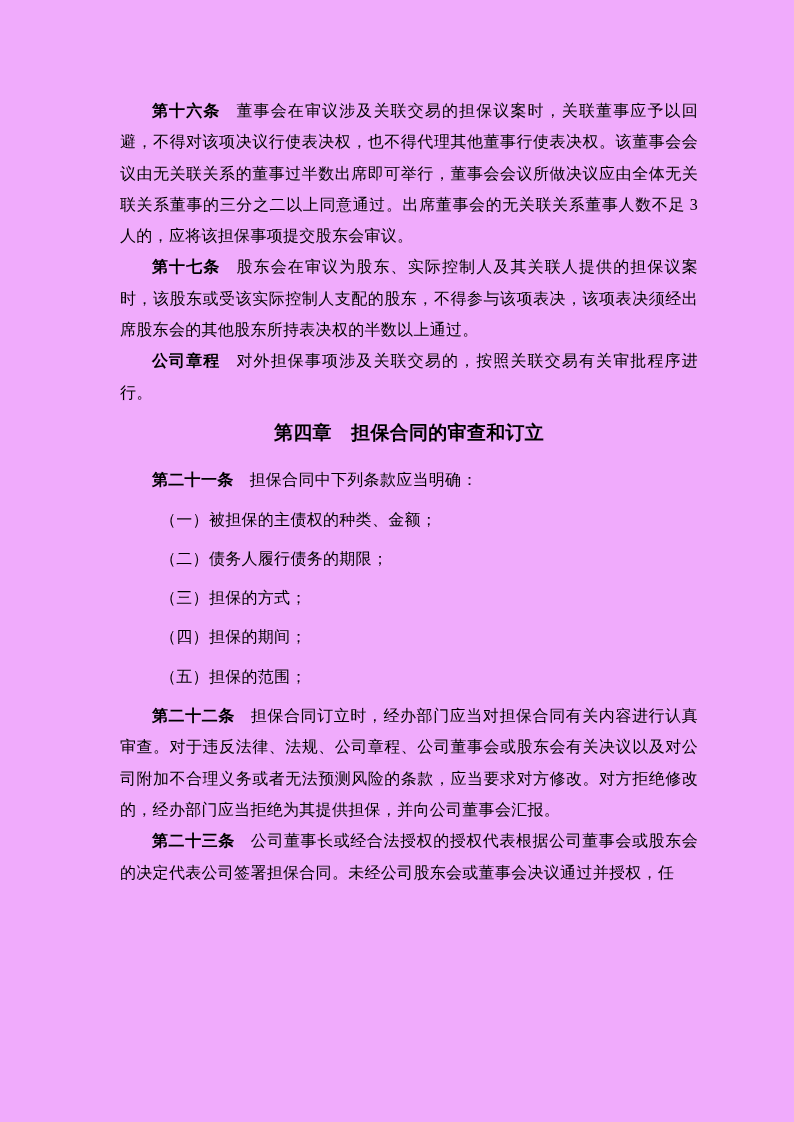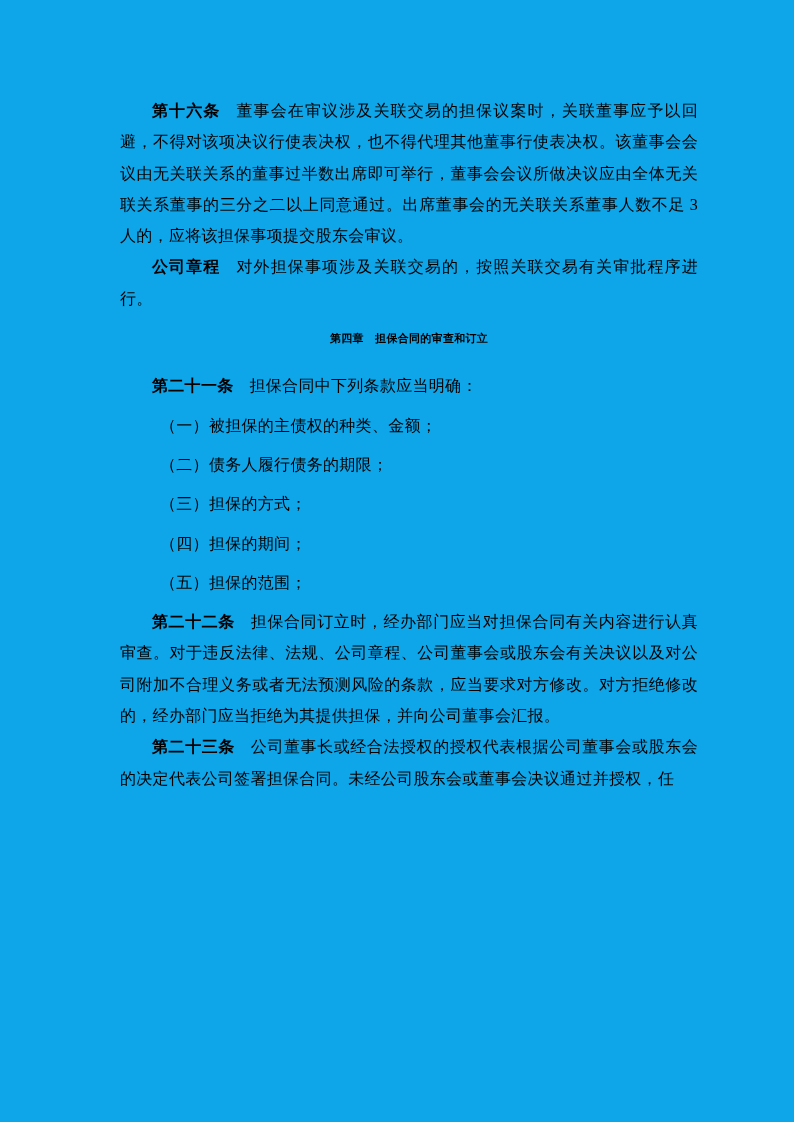--- a/index.html
+++ b/index.html
@@ -4,21 +4,21 @@
 <style>
   html, body {
     margin: 0;
     padding: 0;
     background: #ffffff;
   }
   .page {
     position: relative;
     width: 794px;
     height: 1122px;
-    background: #0ea5e9;
+    background: #f0abfc;
     overflow: hidden;
     font-family: "Liberation Serif", "DejaVu Serif", serif;
     color: #000000;
   }
   .content {
     position: absolute;
     left: 120px;
     top: 95px;
     width: 578px;
     font-size: 16px;
@@ -29,38 +29,39 @@
   .para {
     margin: 0;
     text-indent: 2em;
   }
   .art-num {
     font-weight: 700;
     margin-right: 1em;
   }
   .chapter {
     margin: 9px 0 16px 0;
-    font-size: 11px;
+    font-size: 19px;
     font-weight: 700;
     text-align: center;
     text-indent: 0;
   }
   .clause {
     margin: 8px;
     text-indent: 2em;
   }
 </style>
 </head>
 <body>
 
 <div class="page">
   <div class="content">
 
     <p class="para"><span class="art-num">第十六条</span><span>董事会在审议涉及关联交易的担保议案时，关联董事应予以回避，不得对该项决议行使表决权，也不得代理其他董事行使表决权。该董事会会议由无关联关系的董事过半数出席即可举行，董事会会议所做决议应由全体无关联关系董事的三分之二以上同意通过。出席董事会的无关联关系董事人数不足 3 人的，应将该担保事项提交股东会审议。</span></p>
 
+    <p class="para"><span class="art-num">第十七条</span><span>股东会在审议为股东、实际控制人及其关联人提供的担保议案时，该股东或受该实际控制人支配的股东，不得参与该项表决，该项表决须经出席股东会的其他股东所持表决权的半数以上通过。</span></p>
 
     <p class="para"><span class="art-num">公司章程</span><span>对外担保事项涉及关联交易的，按照关联交易有关审批程序进行。</span></p>
 
 
     <h2 class="chapter">第四章　担保合同的审查和订立</h2>
 
 
     <p class="para"><span class="art-num">第二十一条</span><span>担保合同中下列条款应当明确：</span></p>
 
     <p class="clause">（一）被担保的主债权的种类、金额；</p>

